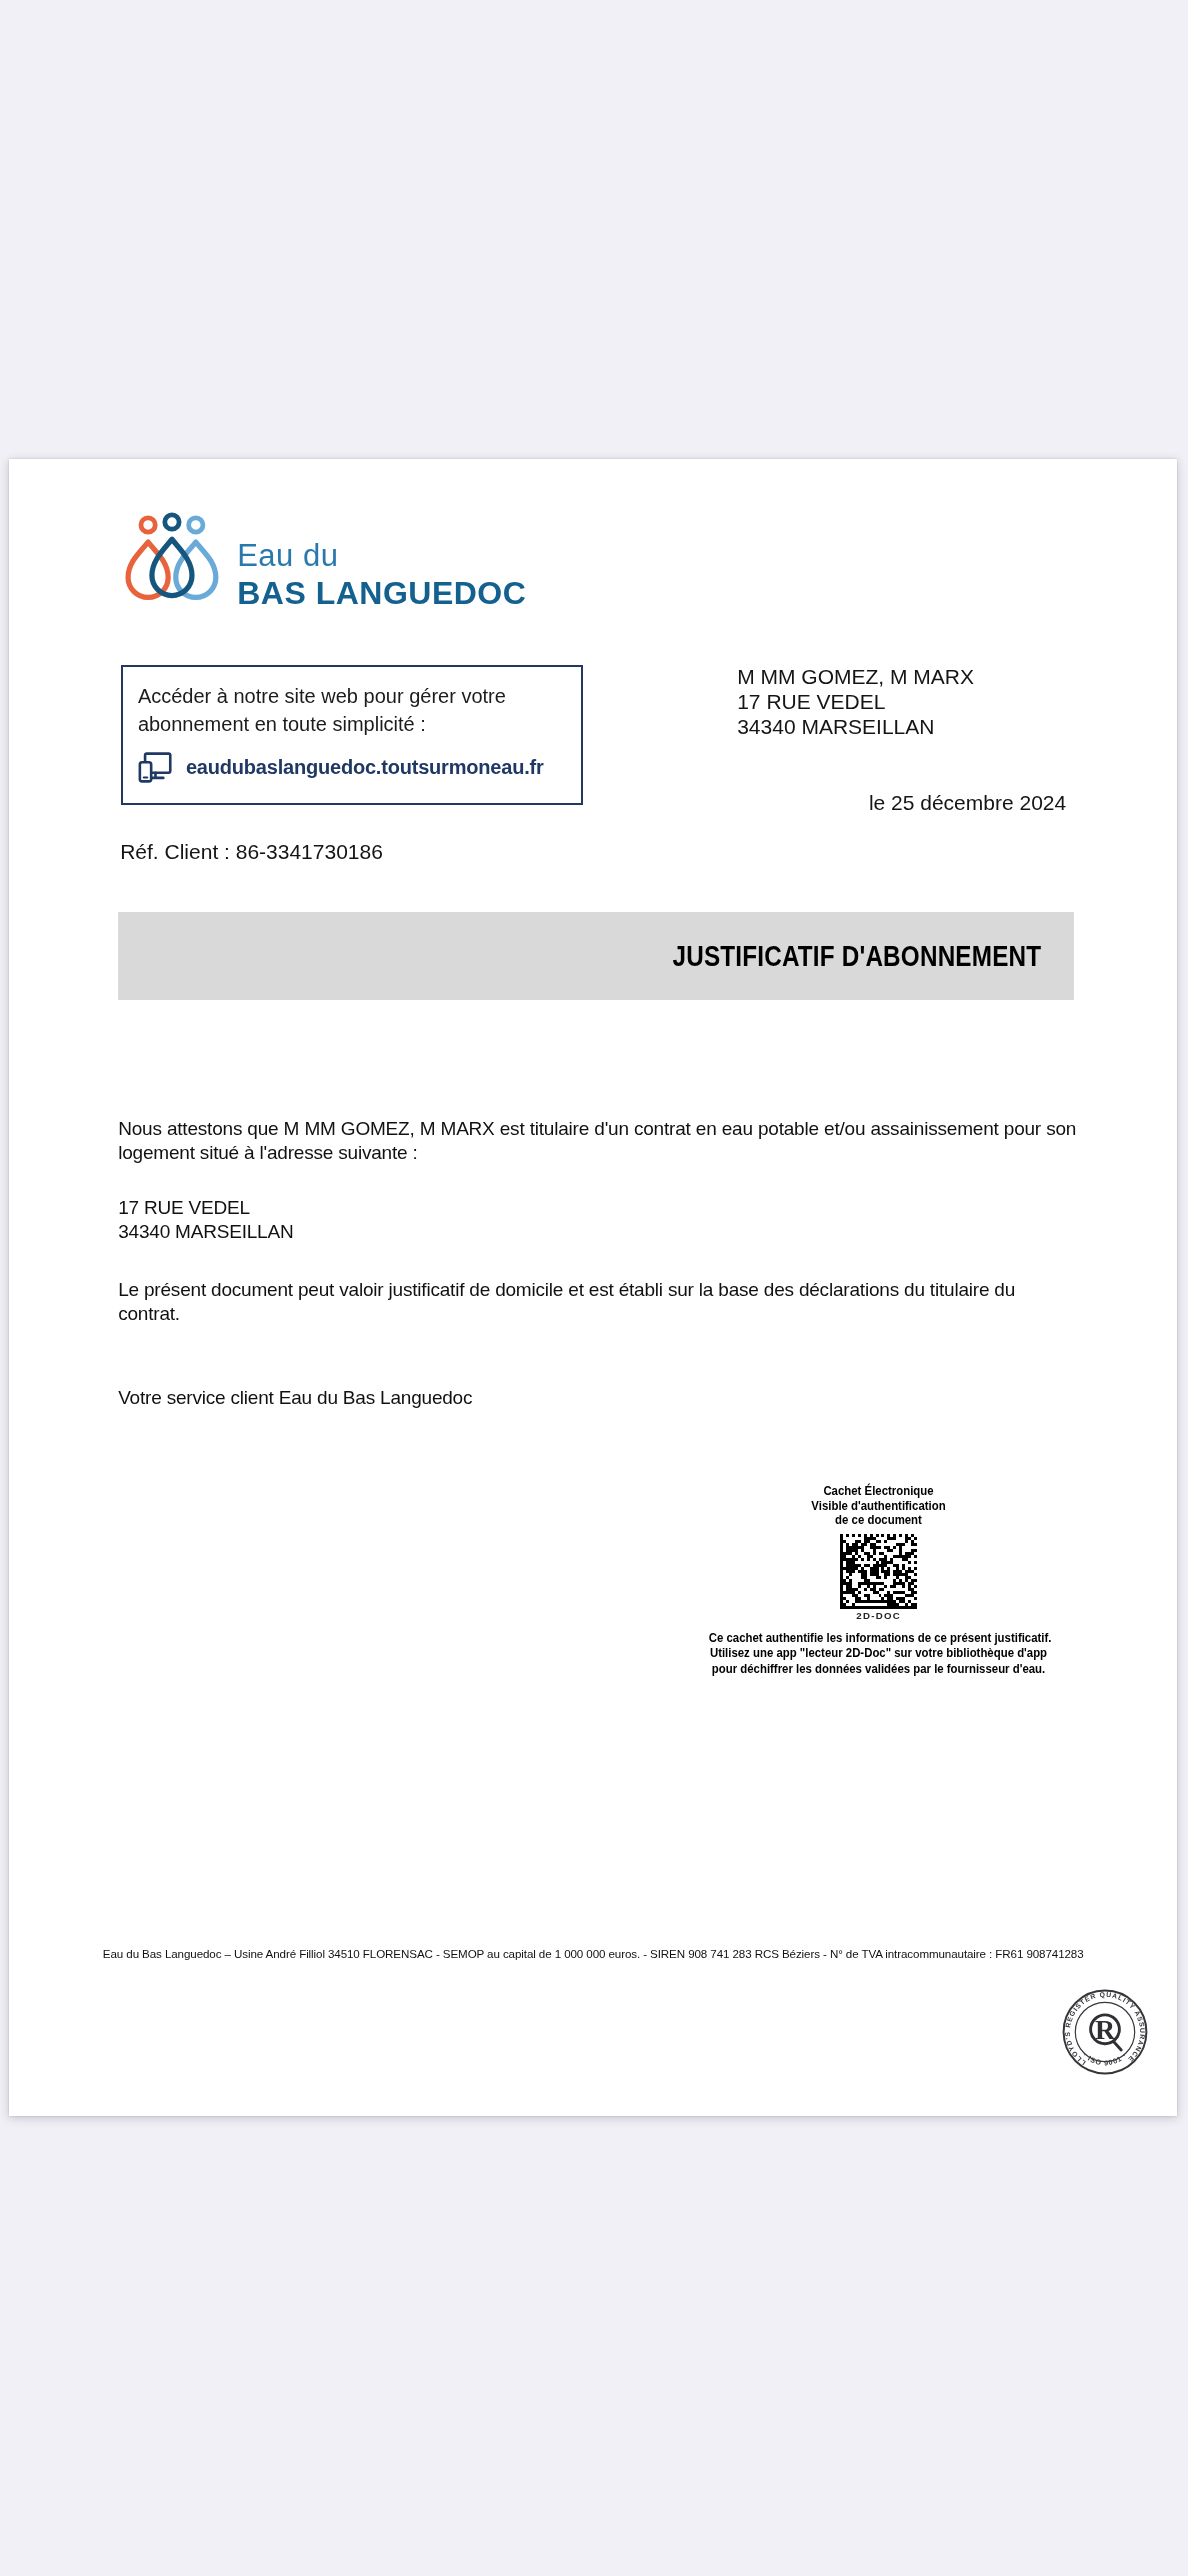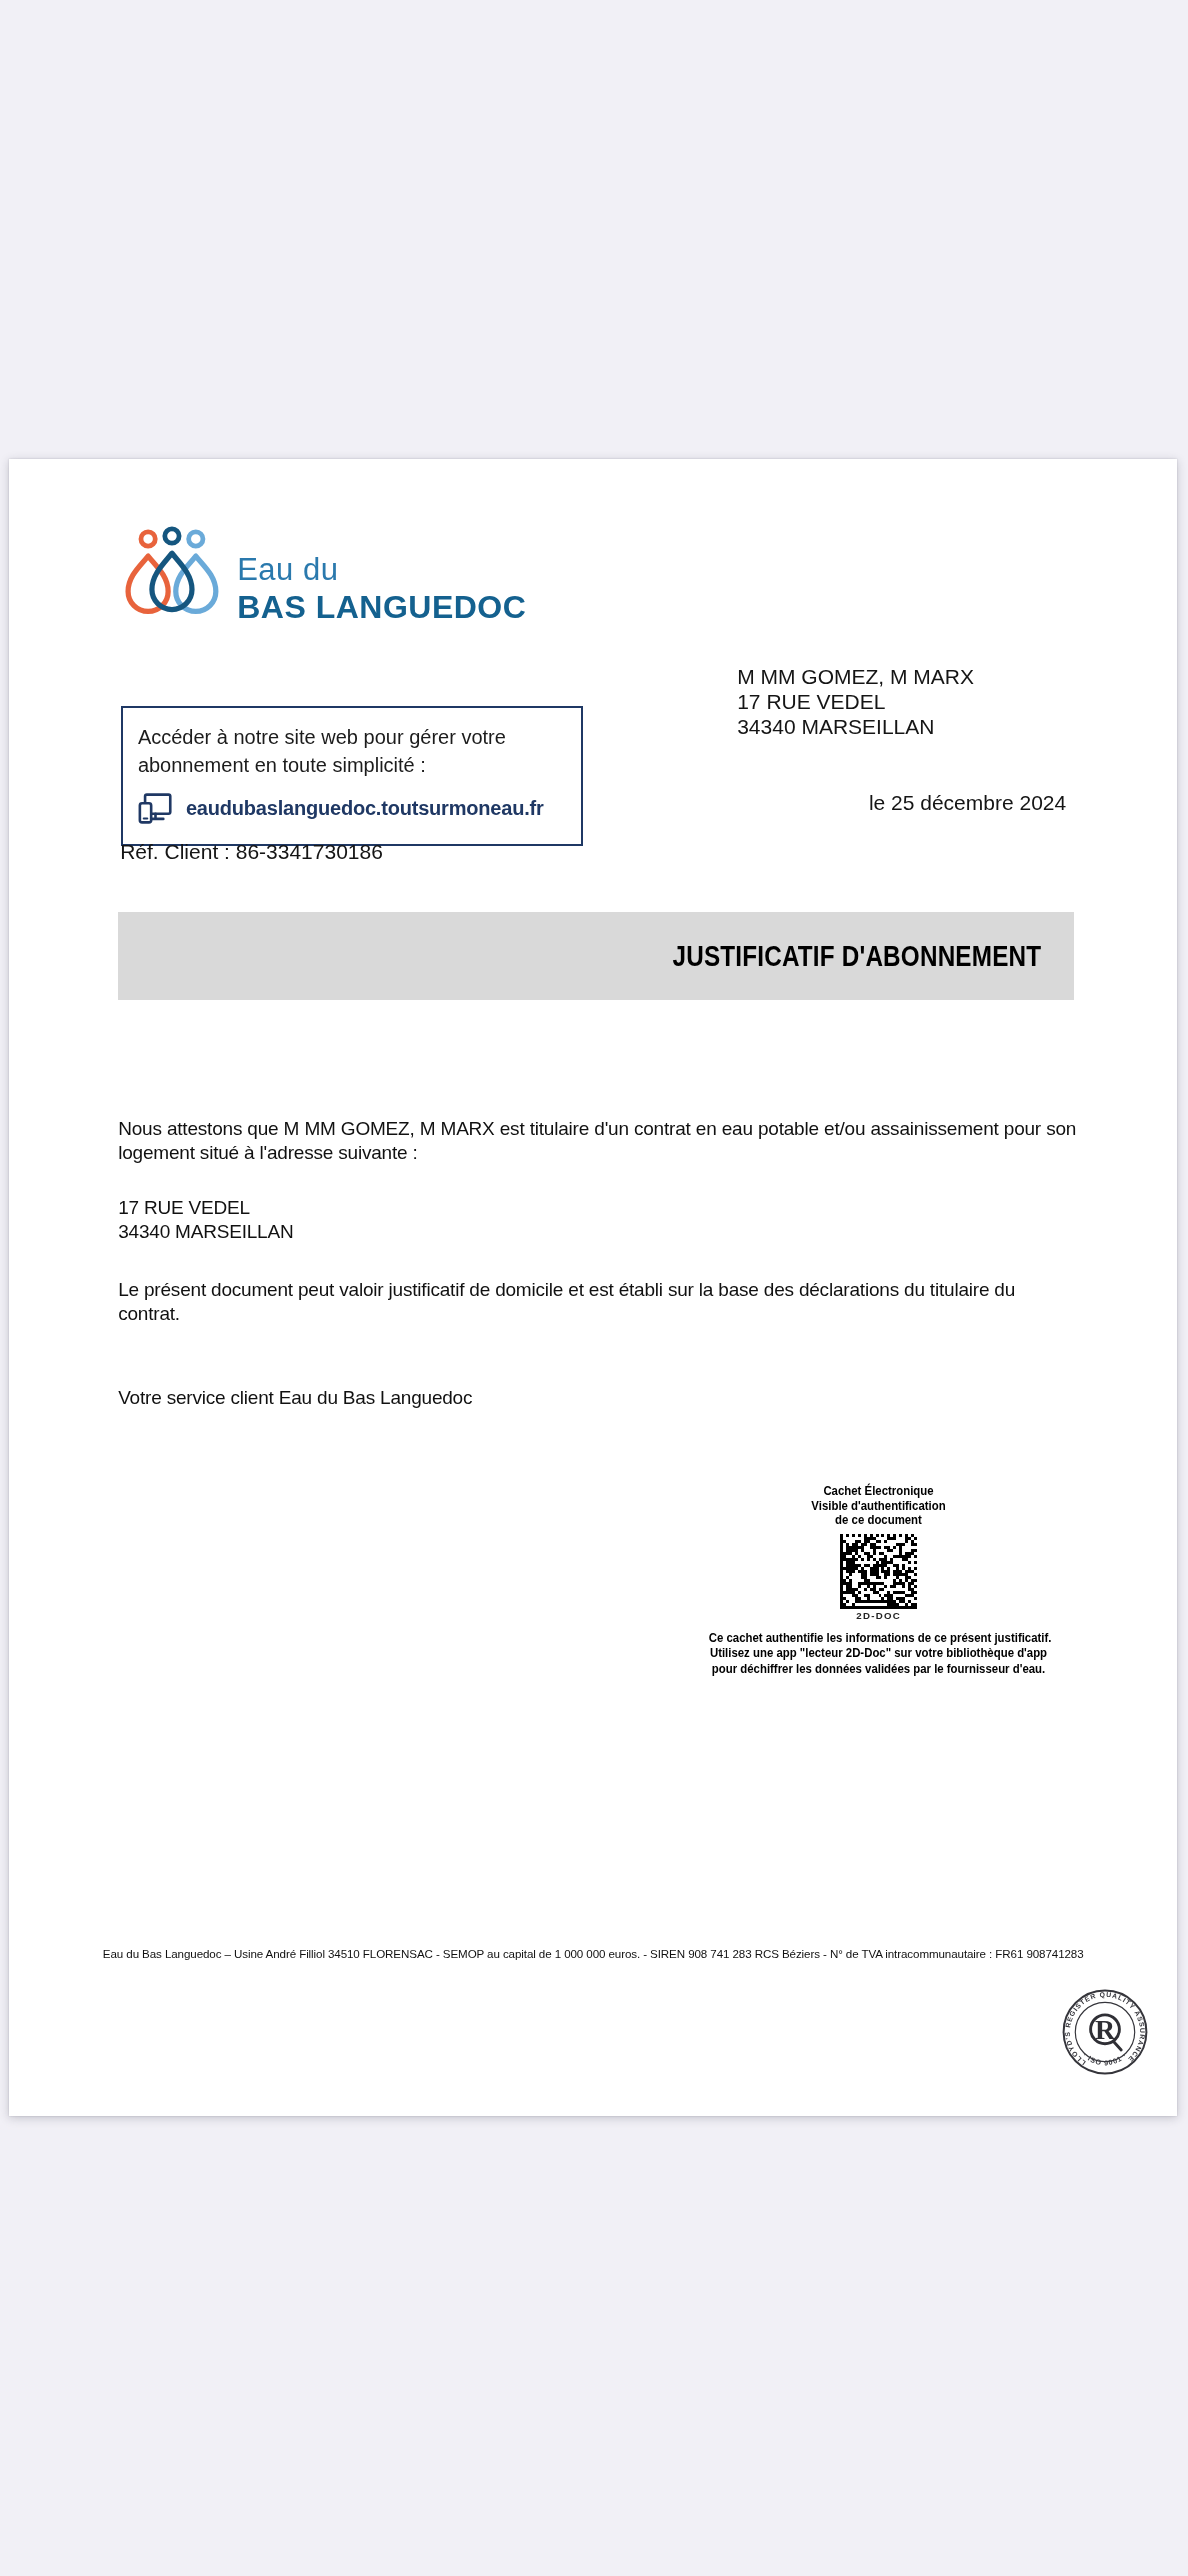--- a/index.html
+++ b/index.html
@@ -10,30 +10,29 @@
     color:#1a1a1a;
     position:relative;
     overflow:hidden;
   }
   .paper{
     position:absolute;left:9.2px;top:459px;width:1168px;height:1657px;
     background:#ffffff;
     box-shadow:0 1.8px 9.2px rgba(40,40,60,.22), 0 0 1.8px rgba(40,40,60,.18);
   }
   
-  .logo{position:absolute;left:103px;top:58px;display:flex;align-items:flex-start;}
+  .logo{position:absolute;left:103px;top:44px;display:flex;align-items:flex-start;}
   .logo-text{position:absolute;left:125px;top:35px;white-space:nowrap;}
   .logo-line1{font-size:31px;color:#2a79ad;letter-spacing:0.5px;}
   .logo-line2{font-size:32px;font-weight:bold;color:#14618f;letter-spacing:0.5px;margin-top:0.9px;}
   
   .web-box{
     position:absolute;left:112px;top:206px;width:462px;height:140px;
     border:2.3px solid #1f3864;box-sizing:border-box;
     padding:14.7px 0 0 14.7px;
-    margin-top:41px;
   }
   .web-box-line{font-size:20px;line-height:28.6px;color:#1c1c1c;}
   .url-row{display:flex;align-items:center;gap:13px;margin-top:12px;}
   .url{font-size:20px;font-weight:bold;color:#1f3864;letter-spacing:-0.2px;}
   
   .recipient{position:absolute;left:728px;top:205px;font-size:21px;line-height:25px;color:#151515;}
   .date{position:absolute;right:111px;top:332px;font-size:21px;color:#151515;}
   .client-ref{position:absolute;left:111px;top:381px;font-size:21px;color:#151515;}
   
   .banner{

